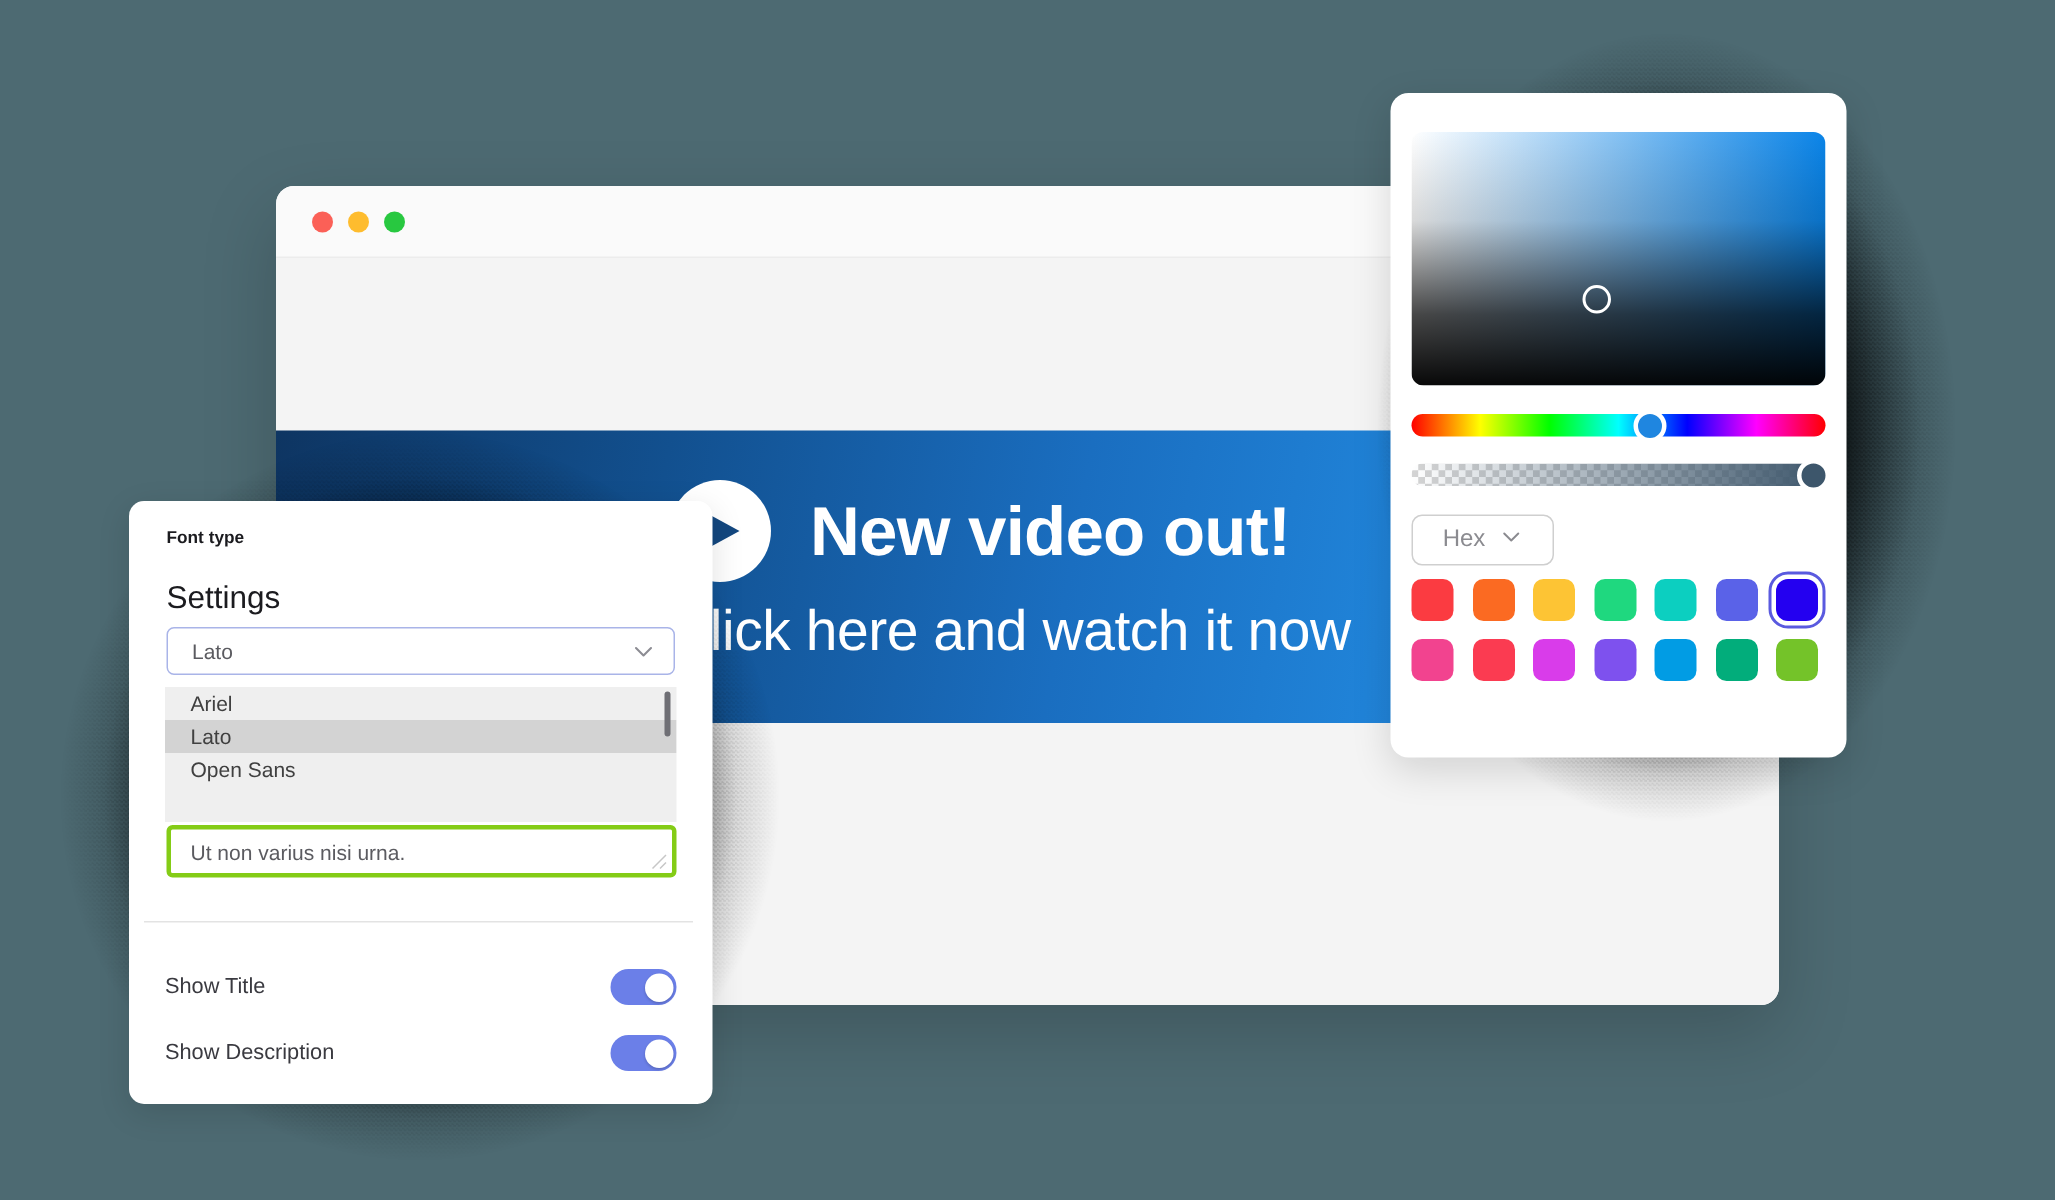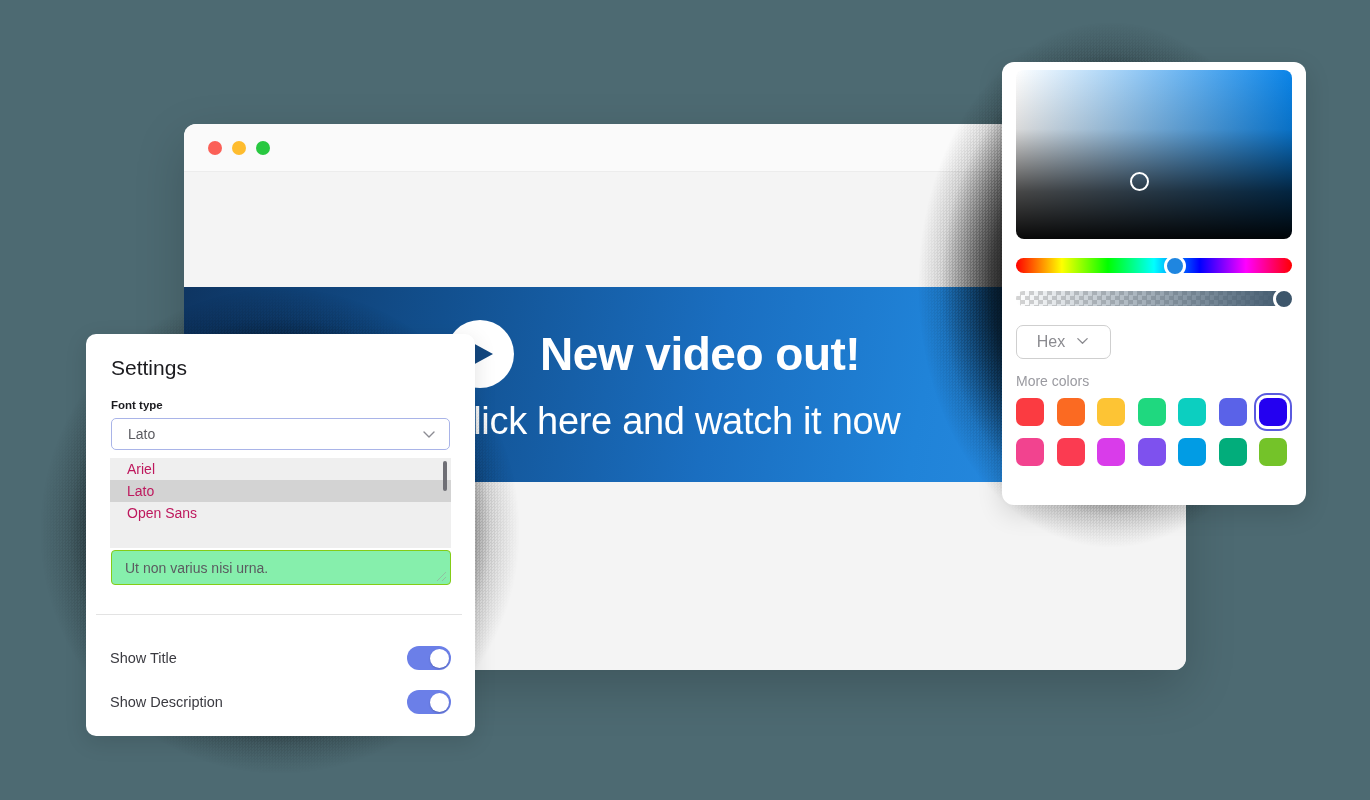--- a/index.html
+++ b/index.html
@@ -161,41 +161,41 @@
     background: #efefef;
     overflow: hidden;
     z-index: 6;
   }
   .dropdown-option {
     height: 22px;
     display: flex;
     align-items: center;
     padding-left: 17px;
     font-size: 14px;
-    color: #be185d;
+    color: #404040;
   }
   .dropdown-option.selected { background: #d3d3d3; }
   #dropdown-scrollbar-track {
     position: absolute;
     right: 4px; top: 3px;
     width: 4px; height: 84px;
     background: transparent;
   }
   #dropdown-scrollbar-thumb {
     width: 4px; height: 30px;
     background: #6f6f75;
     border-radius: 2px;
   }
 
   #description-textarea {
     position: absolute;
     left: 111px; top: 550px;
     width: 340px; height: 35px;
-    background: #86efac;
-    border: 1px solid #84cc16;
+    background: #ffffff;
+    border: 3px solid #84cc16;
     border-radius: 4px;
     z-index: 7;
     display: flex;
     align-items: center;
     padding-left: 13px;
     font-size: 14px;
     color: #5b5b60;
   }
   #textarea-resize-grip {
     position: absolute;
@@ -241,25 +241,25 @@
     box-shadow: 0 1px 2px rgba(0,0,0,.2);
   }
 
   
   #colorpicker-shadow {
     left: 918px; top: 22px;
     width: 386px; height: 526px;
   }
   #color-picker {
     position: absolute;
-    left: 1002px; top: 62px;
+    left: 927px; top: 62px;
     width: 304px; height: 443px;
     background: #ffffff;
     border-radius: 12px;
-    padding: 8px 14px;
+    padding: 26px 14px;
     box-shadow: 0 8px 26px rgba(0,0,0,0.14);
   }
   #sv-area {
     position: relative;
     width: 276px; height: 169px;
     border-radius: 8px;
     background:
       linear-gradient(to bottom, rgba(0,0,0,0) 0%, rgba(0,0,0,0.15) 35%, rgba(0,0,0,0.72) 72%, rgba(0,0,0,0.97) 100%),
       linear-gradient(to right, #ffffff 0%, #0a84e8 100%);
   }
@@ -385,23 +385,23 @@
       </div>
       <div id="banner-subtitle">Click here and watch it now</div>
     </div>
 
   </div>
 </div>
 
 <div class="noise-shadow" id="settings-shadow"></div>
 
 <div id="settings-panel">
+  <div id="font-type-label">Font type</div>
+
   <div id="settings-title">Settings</div>
-
-  <div id="font-type-label">Font type</div>
 
   <div id="font-select">
     <span id="font-select-value">Lato</span>
     <span class="chev">
       <svg width="16" height="16" viewBox="0 0 16 16" aria-hidden="true">
         <path d="M3 6 L8 11 L13 6" fill="none" stroke="currentColor" stroke-width="1.4" stroke-linecap="round" stroke-linejoin="round"></path>
       </svg>
     </span>
   </div>
 </div>
@@ -460,21 +460,20 @@
     <div id="hex-mode-select">
       <span>Hex</span>
       <span>
         <svg width="15" height="15" viewBox="0 0 16 16" aria-hidden="true">
           <path d="M3 6 L8 11 L13 6" fill="none" stroke="currentColor" stroke-width="1.4" stroke-linecap="round" stroke-linejoin="round"></path>
         </svg>
       </span>
     </div>
   </div>
 
-  <div id="more-colors-label">More colors</div>
 
   <div class="swatch-grid" id="swatch-grid">
       <div class="swatch" style="background: rgb(251, 59, 65);"></div>
       <div class="swatch" style="background: rgb(251, 106, 34);"></div>
       <div class="swatch" style="background: rgb(253, 196, 52);"></div>
       <div class="swatch" style="background: rgb(31, 216, 127);"></div>
       <div class="swatch" style="background: rgb(12, 207, 192);"></div>
       <div class="swatch" style="background: rgb(90, 98, 232);"></div>
       <div class="swatch active" style="background: rgb(36, 0, 240);"></div>
       <div class="swatch" style="background: rgb(242, 67, 143);"></div>

